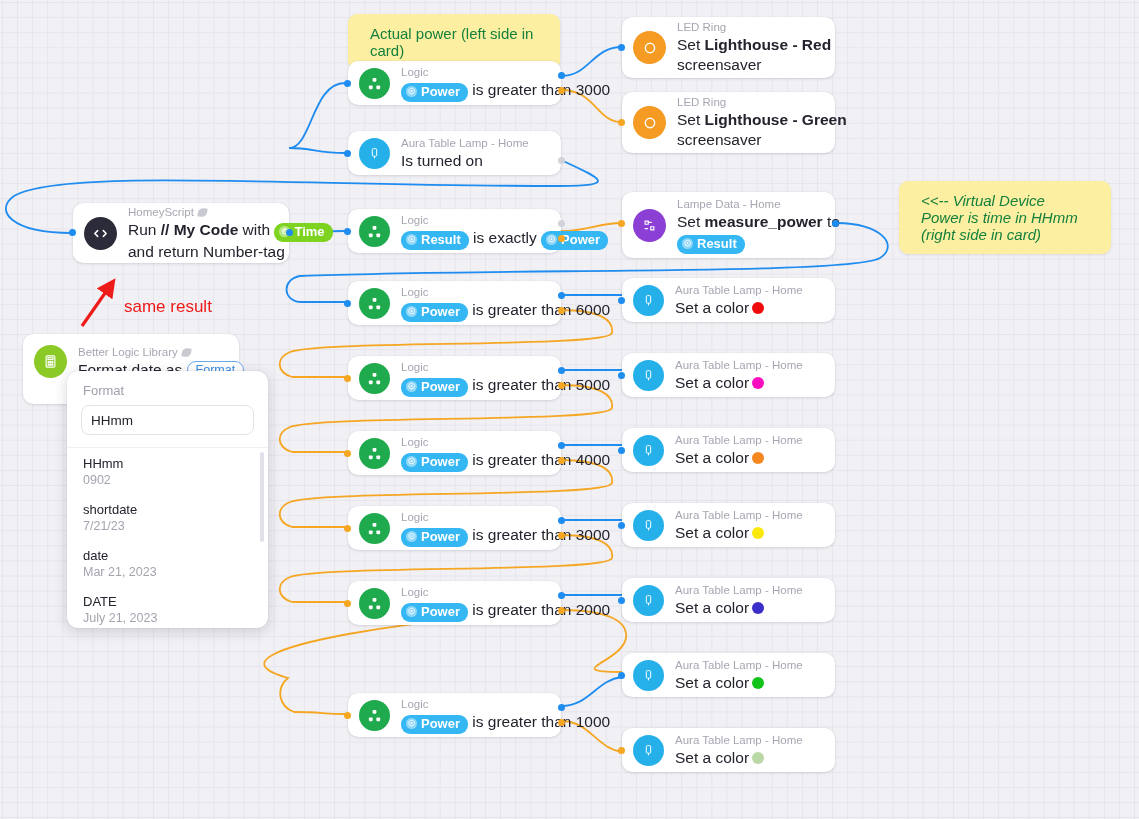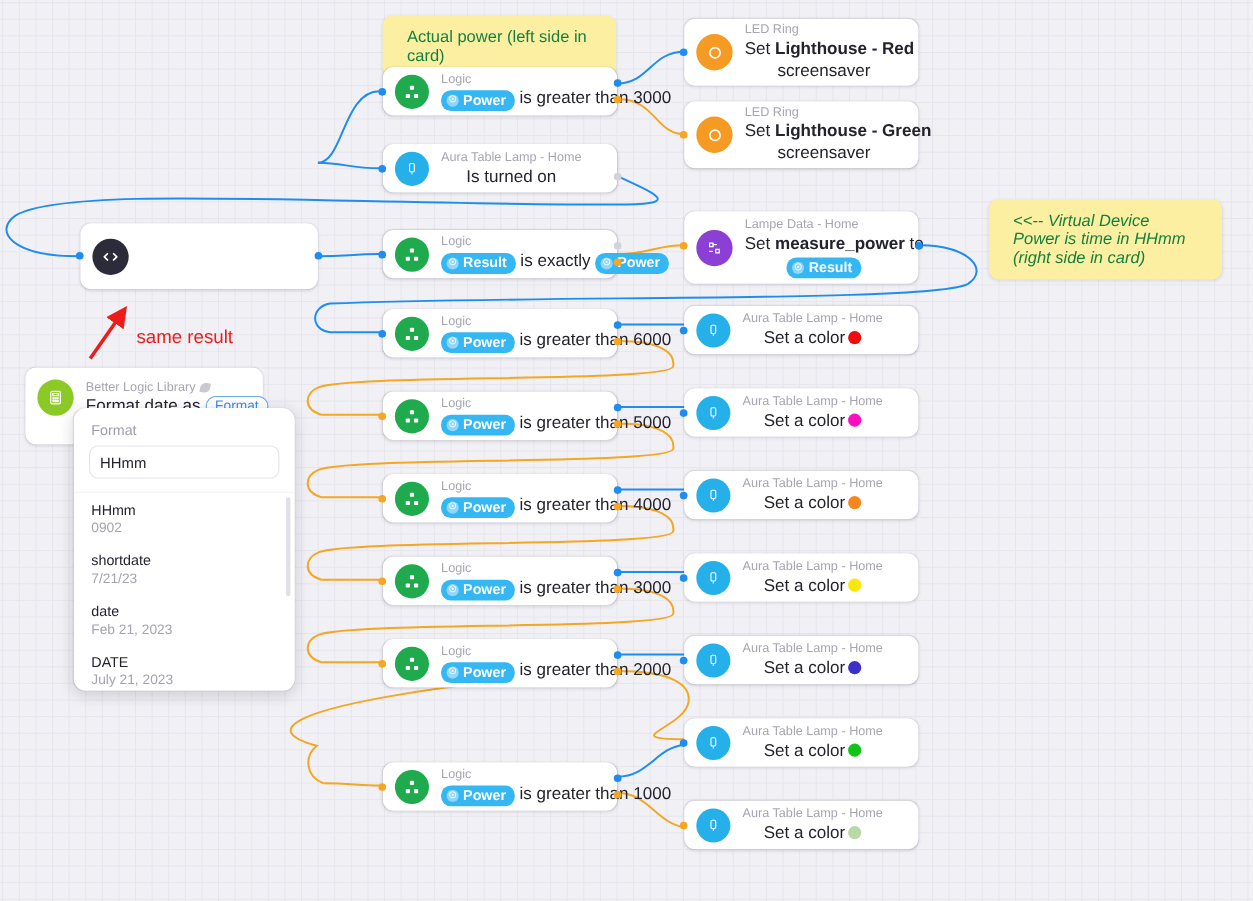--- a/index.html
+++ b/index.html
@@ -44,21 +44,20 @@
     color: #a6a6b3;
     line-height: 15px;
     white-space: nowrap;
     display: flex; align-items: center; gap: 4px;
   }
   .card-title {
     font-size: 15.5px;
     color: #23232e;
     line-height: 20px;
     white-space: nowrap;
-    text-align: center;
   }
   .card-title b { font-weight: 700; }
 
   
   .tag {
     display: inline-flex; align-items: center;
     background: #35b7f3;
     color: #fff;
     font-size: 13px;
     font-weight: 700;
@@ -238,20 +237,33 @@
     <div>(right side in card)</div>
   </div>
 
 
   <div class="card" style="left:73px; top:203px; width:216px; height:60px;">
     <div class="card-ico" style="background:#2b2b3a;">
       <svg class="glyph" width="17" height="17" viewBox="0 0 24 24" fill="none" stroke="#fff" stroke-width="2.2" stroke-linecap="round" stroke-linejoin="round">
         <polyline points="8,8 4,12 8,16"></polyline>
           <polyline points="16,8 20,12 16,16"></polyline>
       </svg>
+    </div>
+    <div class="card-body">
+      <div class="card-owner">
+        <span>HomeyScript</span>
+        <span class="leaf"></span>
+      </div>
+      <div class="card-title">
+        <span>Run </span><b>// My Code</b><span> with </span><span class="tag green">
+            <span class="tdot">⏲</span>
+            <span>Time</span>
+          </span>
+      </div>
+      <div class="card-title">and return Number-tag</div>
     </div>
     <div class="port blue" style="left:-4px; top:26px;"></div>
     <div class="port blue" style="right:-4px; top:26px;"></div>
   </div>
 
   <div class="card" style="left:23px; top:334px; width:216px; height:70px; align-items:flex-start; padding-top:11px;">
     <div class="card-ico" style="background:#8bc926;">
       <svg class="glyph" width="15" height="15" viewBox="0 0 24 24" fill="none" stroke="#fff" stroke-width="1.8">
         <rect x="5" y="3" width="14" height="18" rx="2"></rect>
           <rect x="8" y="6" width="8" height="3"></rect>
@@ -286,21 +298,21 @@
       <div class="dd-item">
         <div class="dd-key">HHmm</div>
         <div class="dd-val">0902</div>
       </div>
       <div class="dd-item">
         <div class="dd-key">shortdate</div>
         <div class="dd-val">7/21/23</div>
       </div>
       <div class="dd-item">
         <div class="dd-key">date</div>
-        <div class="dd-val">Feb 21, 2023</div>
+        <div class="dd-val">Mar 21, 2023</div>
       </div>
       <div class="dd-item">
         <div class="dd-key">DATE</div>
         <div class="dd-val">July 21, 2023</div>
       </div>
 
     </div>
   </div>
 
   <svg style="position:absolute; left:70px; top:276px; width:70px; height:60px;">

